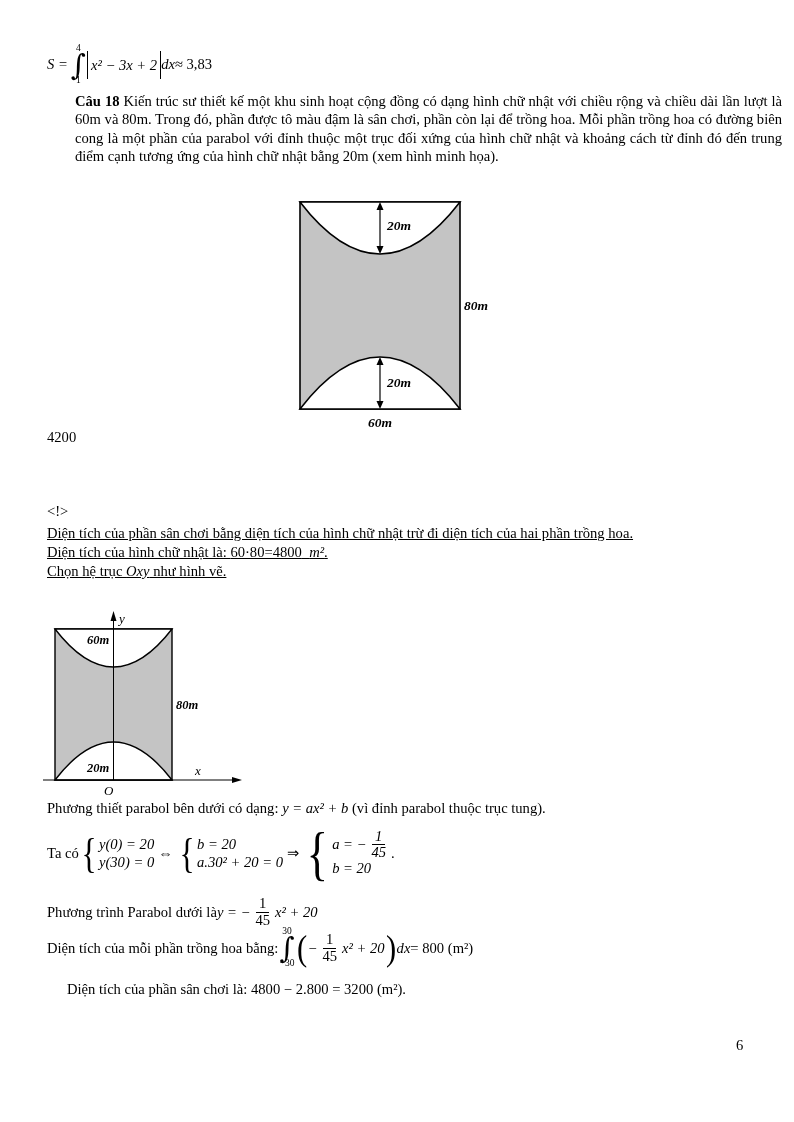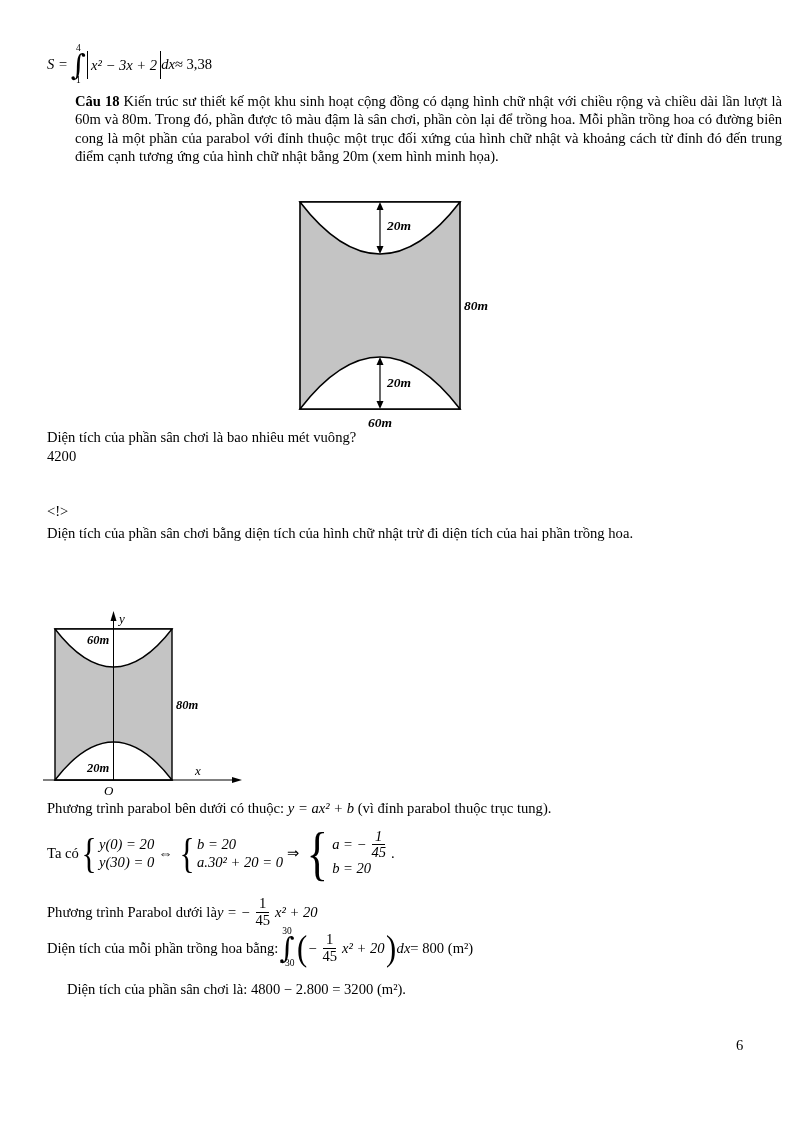--- a/index.html
+++ b/index.html
@@ -50,21 +50,21 @@
 
 <div class="abs mrow" style="left:47px; top:44px;">
   <span class="it gap2">S = </span>
   <span class="int-col">
     <span class="bound">4</span>
     <span class="glyph">∫</span>
     <span class="bound">1</span>
   </span>
   <span class="absbars">x² − 3x + 2</span>
   <span class="it">dx</span>
-  <span> ≈ 3,38</span>
+  <span> ≈ 3,83</span>
 </div>
 
 <div class="abs just" style="left:47px; top:92px; width:707px; line-height:18.4px;">
   <span class="b">Câu 18</span><span> Kiến trúc sư thiết kế một khu sinh hoạt cộng đồng có dạng hình chữ nhật với chiều rộng và chiều dài lần lượt là 60m và 80m. Trong đó, phần được tô màu đậm là sân chơi, phần còn lại để trồng hoa. Mỗi phần trồng hoa có đường biên cong là một phần của parabol với đỉnh thuộc một trục đối xứng của hình chữ nhật và khoảng cách từ đỉnh đó đến trung điểm cạnh tương ứng của hình chữ nhật bằng 20m (xem hình minh họa).</span>
 </div>
 
 <div class="abs" style="left:295px; top:197px;">
   <svg width="215" height="234" viewBox="0 0 215 234">
     <rect x="5" y="5" width="160" height="207" fill="#c4c4c4" stroke="#000" stroke-width="1.6"></rect>
     <path d="M5,5 Q85,109 165,5 Z" fill="#ffffff" stroke="#000" stroke-width="1.6"></path>
@@ -79,28 +79,29 @@
     <polygon points="81.5,168 88.5,168 85,160" fill="#000"></polygon>
     <polygon points="81.5,204 88.5,204 85,212" fill="#000"></polygon>
     <text x="92" y="190" font-size="13.5" class="figlabel">20m</text>
 
     <text x="169" y="113" font-size="13.5" class="figlabel">80m</text>
     <text x="85" y="230" font-size="13.5" text-anchor="middle" class="figlabel">60m</text>
   </svg>
 </div>
 
 <div class="abs" style="left:47px; top:428px;">
-  <div>Diện tích của phần sân chơi là bao nhiêu mét vuông?</div>
   <div>4200</div>
 </div>
 
 <div class="abs" style="left:47px; top:502px;">&lt;!&gt;</div>
 
-<div class="abs" style="left:47px; top:524px; width:720px;">
+<div class="abs" style="left:47px; top:524px; width:720px;text-decoration:underline;">
   <div>Diện tích của phần sân chơi bằng diện tích của hình chữ nhật trừ đi diện tích của hai phần trồng hoa.</div>
+  <div class="nowrap"><span>Diện tích của hình chữ nhật là: </span><span>60·80=4800</span>&nbsp;&nbsp;<span class="it">m²</span><span>.</span></div>
+  <div class="nowrap"><span>Chọn hệ trục </span><span class="it">Oxy</span><span> như hình vẽ.</span></div>
 </div>
 
 <div class="abs" style="left:40px; top:609px;">
   <svg width="215" height="192" viewBox="0 0 215 192">
     <rect x="15" y="20" width="117" height="151" fill="#c4c4c4" stroke="#000" stroke-width="1.4"></rect>
     <path d="M15,20 Q73.5,96 132,20 Z" fill="#ffffff" stroke="#000" stroke-width="1.4"></path>
     <path d="M15,171 Q73.5,95 132,171 Z" fill="#ffffff" stroke="#000" stroke-width="1.4"></path>
 
     <line x1="73.5" y1="171" x2="73.5" y2="8" stroke="#000" stroke-width="1"></line>
     <polygon points="70.5,12 76.5,12 73.5,2" fill="#000"></polygon>
@@ -111,21 +112,21 @@
     <text x="79" y="14" font-size="13" font-style="italic">y</text>
     <text x="58" y="35" font-size="12.5" text-anchor="middle" class="figlabel">60m</text>
     <text x="136" y="100" font-size="12.5" class="figlabel">80m</text>
     <text x="58" y="163" font-size="12.5" text-anchor="middle" class="figlabel">20m</text>
     <text x="155" y="166" font-size="13" font-style="italic">x</text>
     <text x="64" y="186" font-size="13" font-style="italic">O</text>
   </svg>
 </div>
 
 <div class="abs nowrap" style="left:47px; top:799px;">
-  <span>Phương trình parabol bên dưới có thuộc: </span><span class="it">y = ax² + b</span><span> (vì đỉnh parabol thuộc trục tung).</span>
+  <span>Phương thiết parabol bên dưới có dạng: </span><span class="it">y = ax² + b</span><span> (vì đỉnh parabol thuộc trục tung).</span>
 </div>
 
 <div class="abs mrow" style="left:47px; top:820px; height:66px;">
   <span class="gap6">Ta có</span>
   <span class="brace2">{</span>
   <span class="syscol it">
     <span class="srow">y(0) = 20</span>
     <span class="srow">y(30) = 0</span>
   </span>
   <span class="gap4" style="margin-left:4px;">⇔</span>

